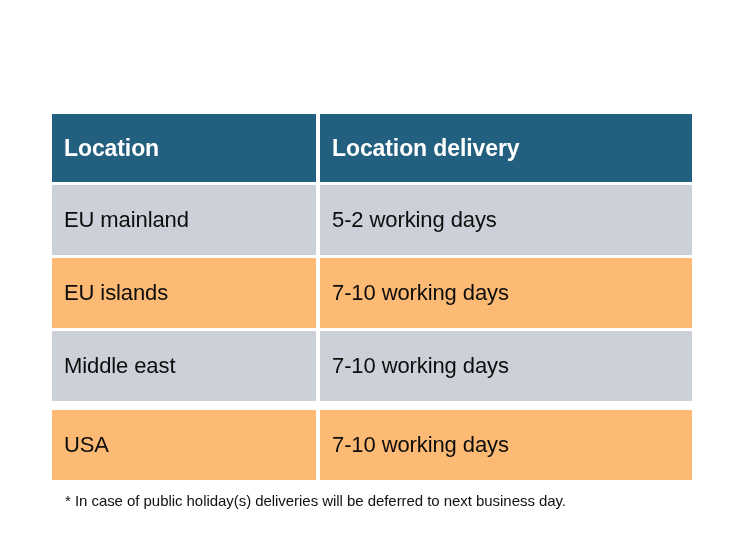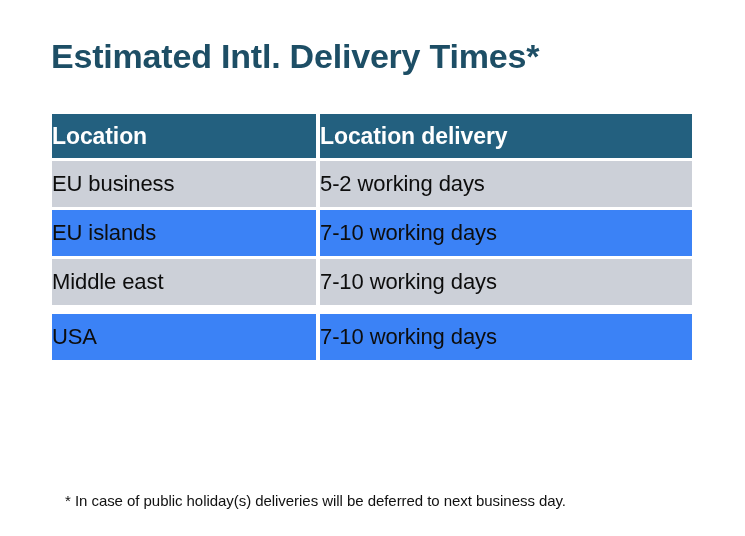--- a/index.html
+++ b/index.html
@@ -42,21 +42,21 @@
     border-collapse: separate;
     border-spacing: 0;
     table-layout: fixed;
   }
   .delivery-table col.col-loc { width: 264px; }
   .delivery-table col.col-gap { width: 4px; }
   .delivery-table col.col-eta { width: 372px; }
 
   .delivery-table th,
   .delivery-table td {
-    padding: 0;
+    padding: 12px;
     margin: 0;
     vertical-align: middle;
   }
 
   .head-cell {
     background: #23607f;
     color: #ffffff;
     font-size: 23px;
     font-weight: 700;
     text-align: left;
@@ -83,40 +83,39 @@
   .body-cell {
     height: 46px;
     font-size: 22px;
     font-weight: 400;
     color: #0d0d0d;
     padding: 0 0 0 14px;
     letter-spacing: -0.1px;
     white-space: nowrap;
   }
   tr.row-shade .body-cell { background: #ccd0d8; }
-  tr.row-light .body-cell { background: #3b82f6; }
+  tr.row-light .body-cell { background: #fdba74; }
 
   
   .footnote {
     position: absolute;
     left: 65px;
     top: 492px;
     font-size: 15px;
     font-weight: 400;
     color: #111111;
     letter-spacing: -0.05px;
     white-space: nowrap;
   }
 </style>
 </head>
 <body>
 
 <div class="page">
 
-  <div class="page-title">Estimated Intl. Delivery Times*</div>
 
   <table class="delivery-table">
     <colgroup>
       <col class="col-loc">
       <col class="col-gap">
       <col class="col-eta">
     </colgroup>
     <thead>
       <tr>
         <th class="head-cell">Location</th>
@@ -125,21 +124,21 @@
       </tr>
     </thead>
     <tbody>
 
       <tr class="row-spacer">
         <td></td>
         <td></td>
         <td></td>
       </tr>
       <tr class="row-shade">
-        <td class="body-cell">EU business</td>
+        <td class="body-cell">EU mainland</td>
         <td class="gap-cell"></td>
         <td class="body-cell">5-2 working days</td>
       </tr>
 
       <tr class="row-spacer">
         <td></td>
         <td></td>
         <td></td>
       </tr>
       <tr class="row-light">

